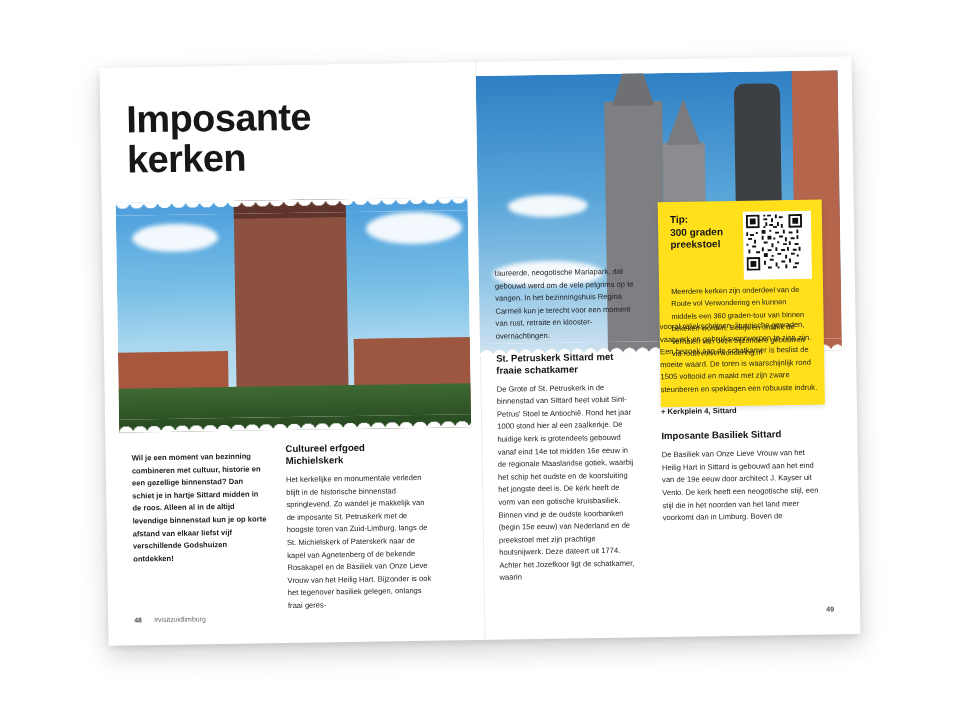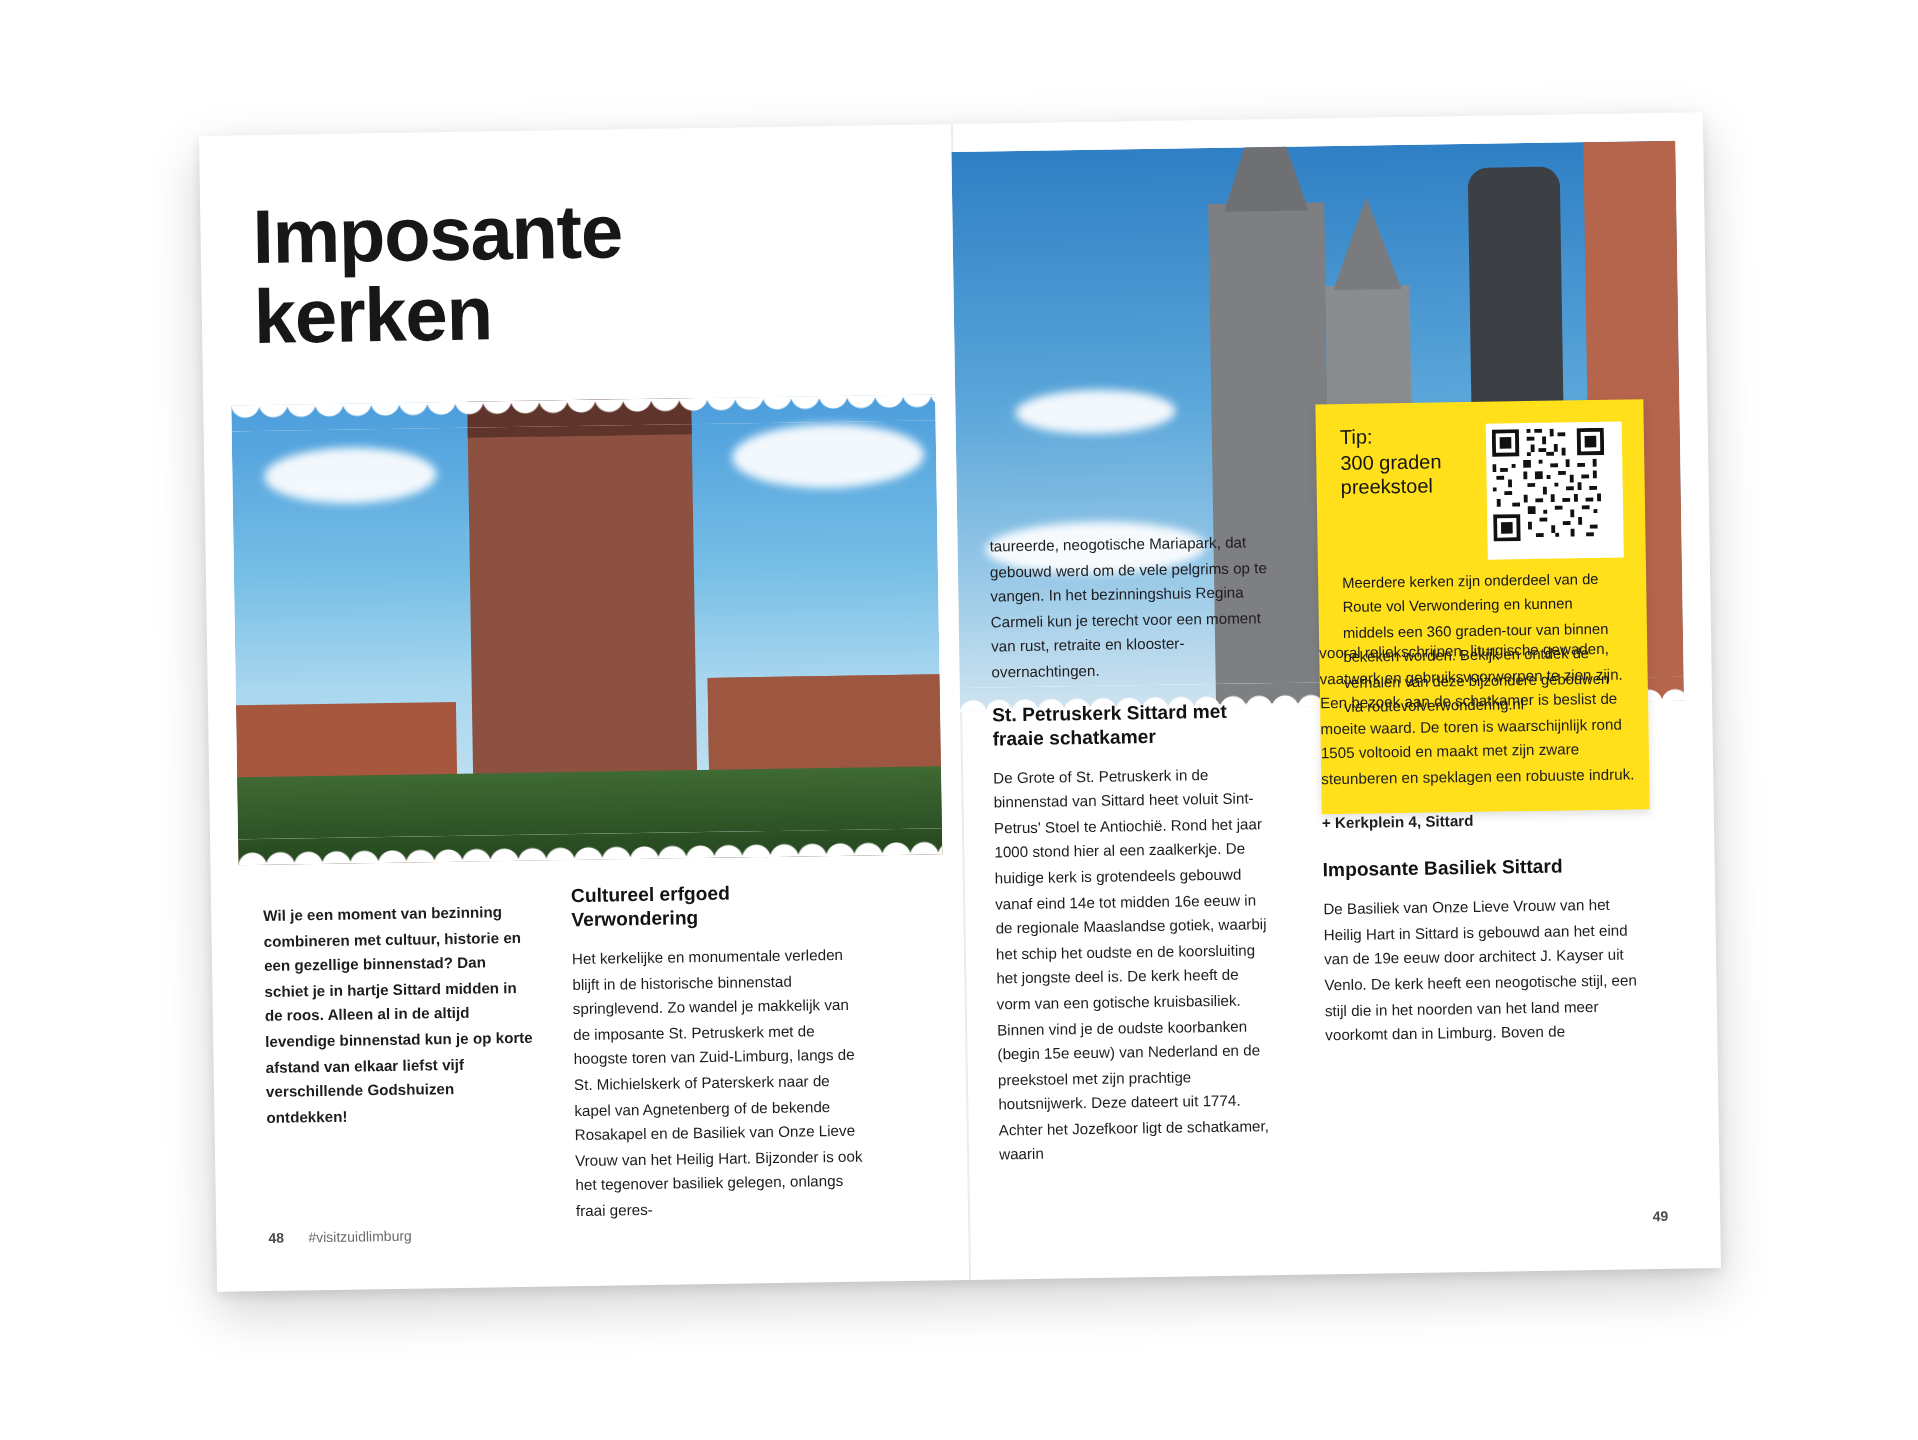--- a/index.html
+++ b/index.html
@@ -111,21 +111,21 @@
     background-size:13px 13px;
   }
 
   
   .tipbox{
     position:absolute;left:556px;top:143px;width:164px;height:205px;background:#ffe01b;
     box-shadow:0 2px 5px rgba(0,0,0,.12);
   }
   .tip-title{
     position:absolute;left:12px;top:12px;width:72px;
-    font-size:10px;line-height:12.5px;font-weight:400;color:#141416;
+    font-size:10px;line-height:12.5px;font-weight:700;color:#141416;
   }
   .qr{
     position:absolute;right:11px;top:11px;width:62px;height:62px;background:#fff;padding:3px;
   }
   .qr svg{display:block;}
   .tip-body{
     position:absolute;left:12px;top:84px;width:140px;
     font-size:7.4px;line-height:12.4px;color:#16161a;
   }
 
@@ -170,21 +170,21 @@
       <div class="wave-bottom"></div>
     </div>
 
     <div class="col col-l1">
       <p class="bold-intro">Wil je een moment van bezinning combineren met cultuur, historie en een gezellige binnenstad? Dan schiet je in hartje Sittard midden in de roos. Alleen al in de altijd levendige binnenstad kun je op korte afstand van elkaar liefst vijf verschillende Godshuizen ontdekken!</p>
     </div>
 
     <div class="col col-l2">
       <h3>
         <span>Cultureel erfgoed</span><br>
-        <span>Verwondering</span>
+        <span>Michielskerk</span>
       </h3>
       <p>Het kerkelijke en monumentale verleden blijft in de historische binnenstad springlevend. Zo wandel je makkelijk van de imposante St. Petruskerk met de hoogste toren van Zuid-Limburg, langs de St. Michielskerk of Paterskerk naar de kapel van Agnetenberg of de bekende Rosakapel en de Basiliek van Onze Lieve Vrouw van het Heilig Hart. Bijzonder is ook het tegenover basiliek gelegen, onlangs fraai geres-</p>
     </div>
 
     <div class="folio folio-left">48</div>
     <div class="folio folio-hash">#visitzuidlimburg</div>
 
     <div class="photo-right">
       <div class="sky"></div>
       <div class="cloud" style="left:14px;top:186px;width:110px;height:26px;"></div>

